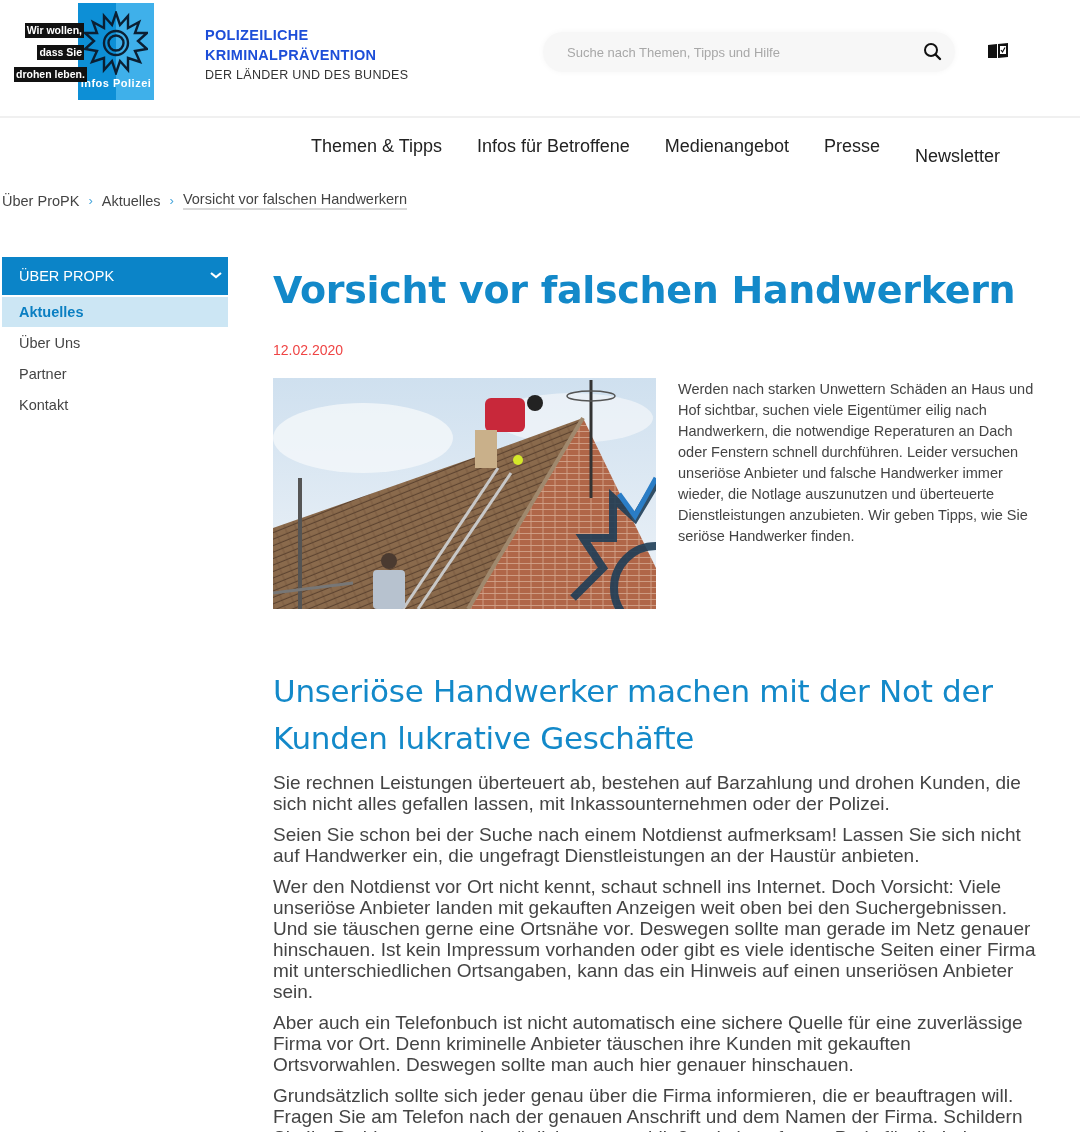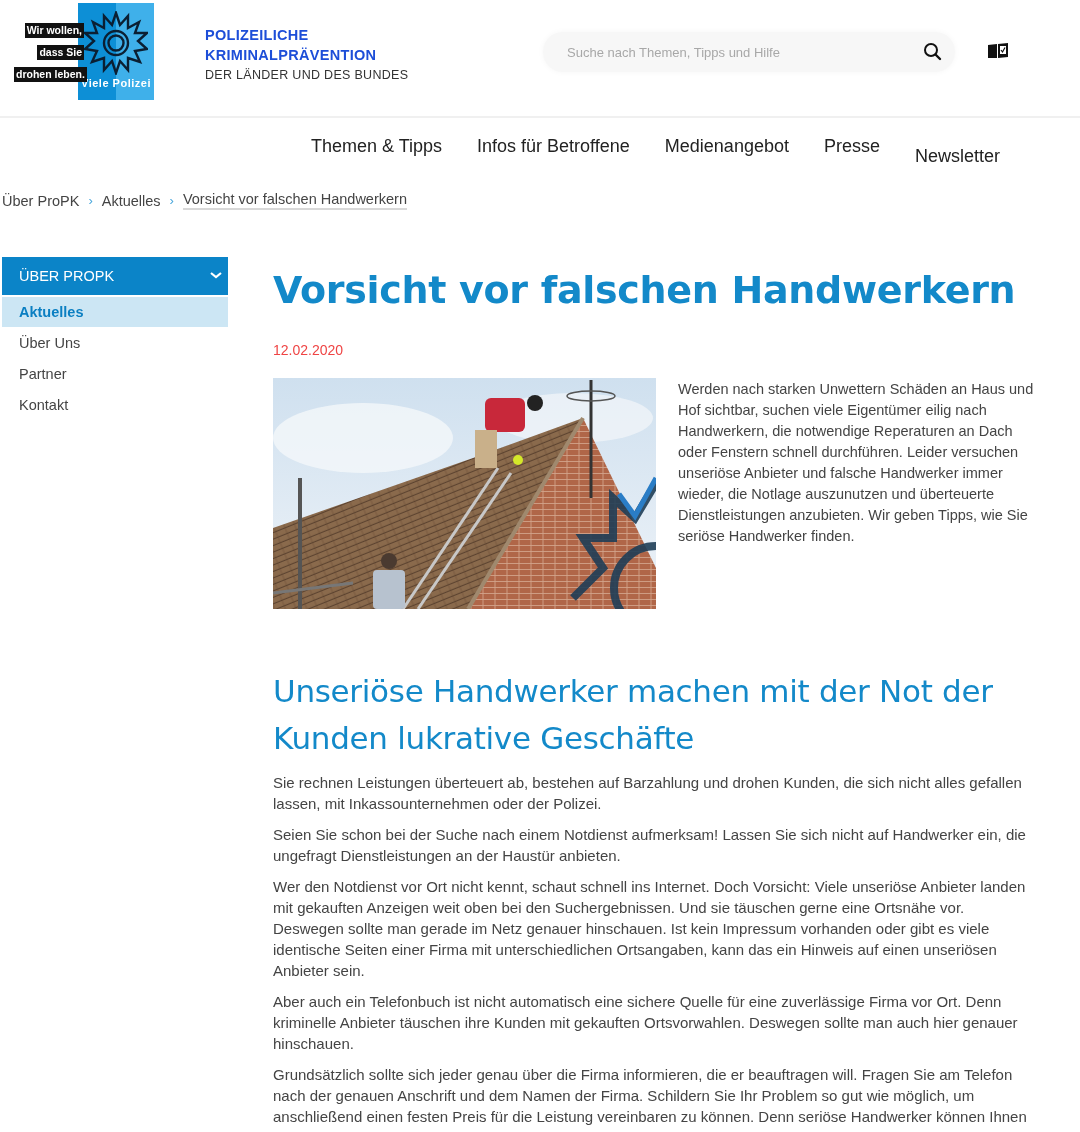--- a/index.html
+++ b/index.html
@@ -45,38 +45,38 @@
     .side-item + .side-item { margin-top: 1px; }
 
     
     .content { position: absolute; left: 273px; top: 262px; width: 765px; }
     .title { font-family: "DejaVu Sans", sans-serif; font-weight: bold; font-size: 38px; color: #1389c9; letter-spacing: -0.3px; line-height: 56px; white-space: nowrap; }
     .date { position: absolute; top: 80px; left: 0; font-family: "Liberation Sans", sans-serif; font-size: 14px; color: #ef4444; }
     .hero { position: absolute; top: 116px; left: 0; width: 383px; height: 231px; overflow: hidden; }
     .intro { position: absolute; top: 117px; left: 405px; width: 360px; font-family: "Liberation Sans", sans-serif; font-size: 14.5px; line-height: 21px; color: #444; }
     .h2 { position: absolute; top: 406px; left: 0; width: 760px; font-family: "DejaVu Sans", sans-serif; font-weight: normal; font-size: 31px; line-height: 47px; color: #1389c9; letter-spacing: -0.3px; }
     .body { position: absolute; top: 510px; left: 0; width: 765px; }
-    .body p { font-family: "Liberation Sans", sans-serif; font-size: 15px; line-height: 21px; color: #444; margin-bottom: 10px; }
+    .body p { font-family: "Liberation Sans", sans-serif; font-size: 19px; line-height: 21px; color: #444; margin-bottom: 10px; }
   </style>
 </head>
 <body>
 
 <header class="header">
   <a class="logo">
     <div class="logo-box">
       <div class="logo-box-right" style="left:38px;"></div>
     </div>
     <svg class="logo-star" viewBox="0 0 64 64">
       <g fill="none" stroke="#0b1f33" stroke-width="2.4" stroke-linejoin="miter">
         <polygon points="32,2 36,14 44,5 44,17 55,11 51,22 63,22 54,30 63,38 51,40 56,51 44,47 44,59 36,50 32,62 28,50 20,59 20,47 8,51 13,40 1,38 10,30 1,22 13,22 9,11 20,17 20,5 28,14"></polygon>
         <circle cx="32" cy="32" r="12"></circle>
         <circle cx="32" cy="32" r="7.5"></circle>
       </g>
     </svg>
-    <div class="logo-tag">Viele Polizei</div>
+    <div class="logo-tag">Infos Polizei</div>
     <div class="logo-slogan">
       <span>Wir wollen,</span><br>
       <span>dass Sie</span><br>
       <span>drohen leben.</span>
     </div>
   </a>
 
   <div class="brand">
     <div class="brand-line1">POLIZEILICHE</div>
     <div class="brand-line2">KRIMINALPRÄVENTION</div>

